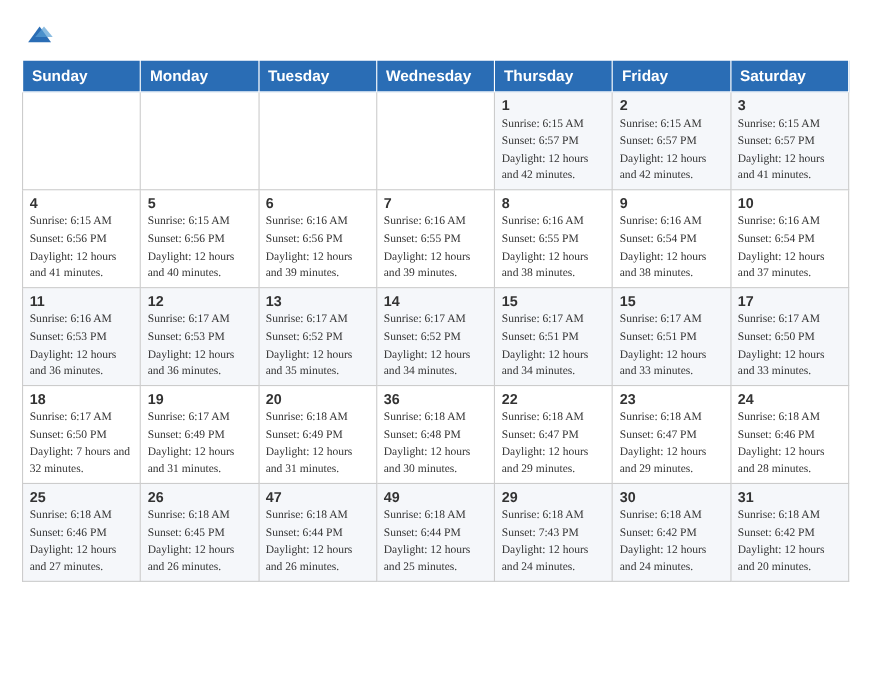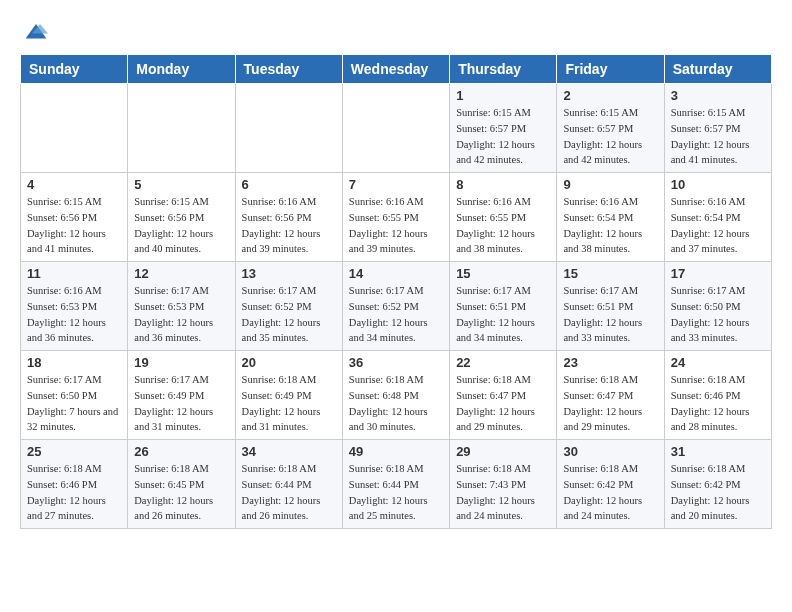--- a/index.html
+++ b/index.html
@@ -343,21 +343,21 @@
       </td>
         <td>
         <span class="day-number">26</span>
         <div class="day-info">
           <span>Sunrise: 6:18 AM</span><br>
           <span>Sunset: 6:45 PM</span><br>
           <span>Daylight: 12 hours and 26 minutes.</span>
         </div>
       </td>
         <td>
-        <span class="day-number">34</span>
+        <span class="day-number">47</span>
         <div class="day-info">
           <span>Sunrise: 6:18 AM</span><br>
           <span>Sunset: 6:44 PM</span><br>
           <span>Daylight: 12 hours and 26 minutes.</span>
         </div>
       </td>
         <td>
         <span class="day-number">49</span>
         <div class="day-info">
           <span>Sunrise: 6:18 AM</span><br>

